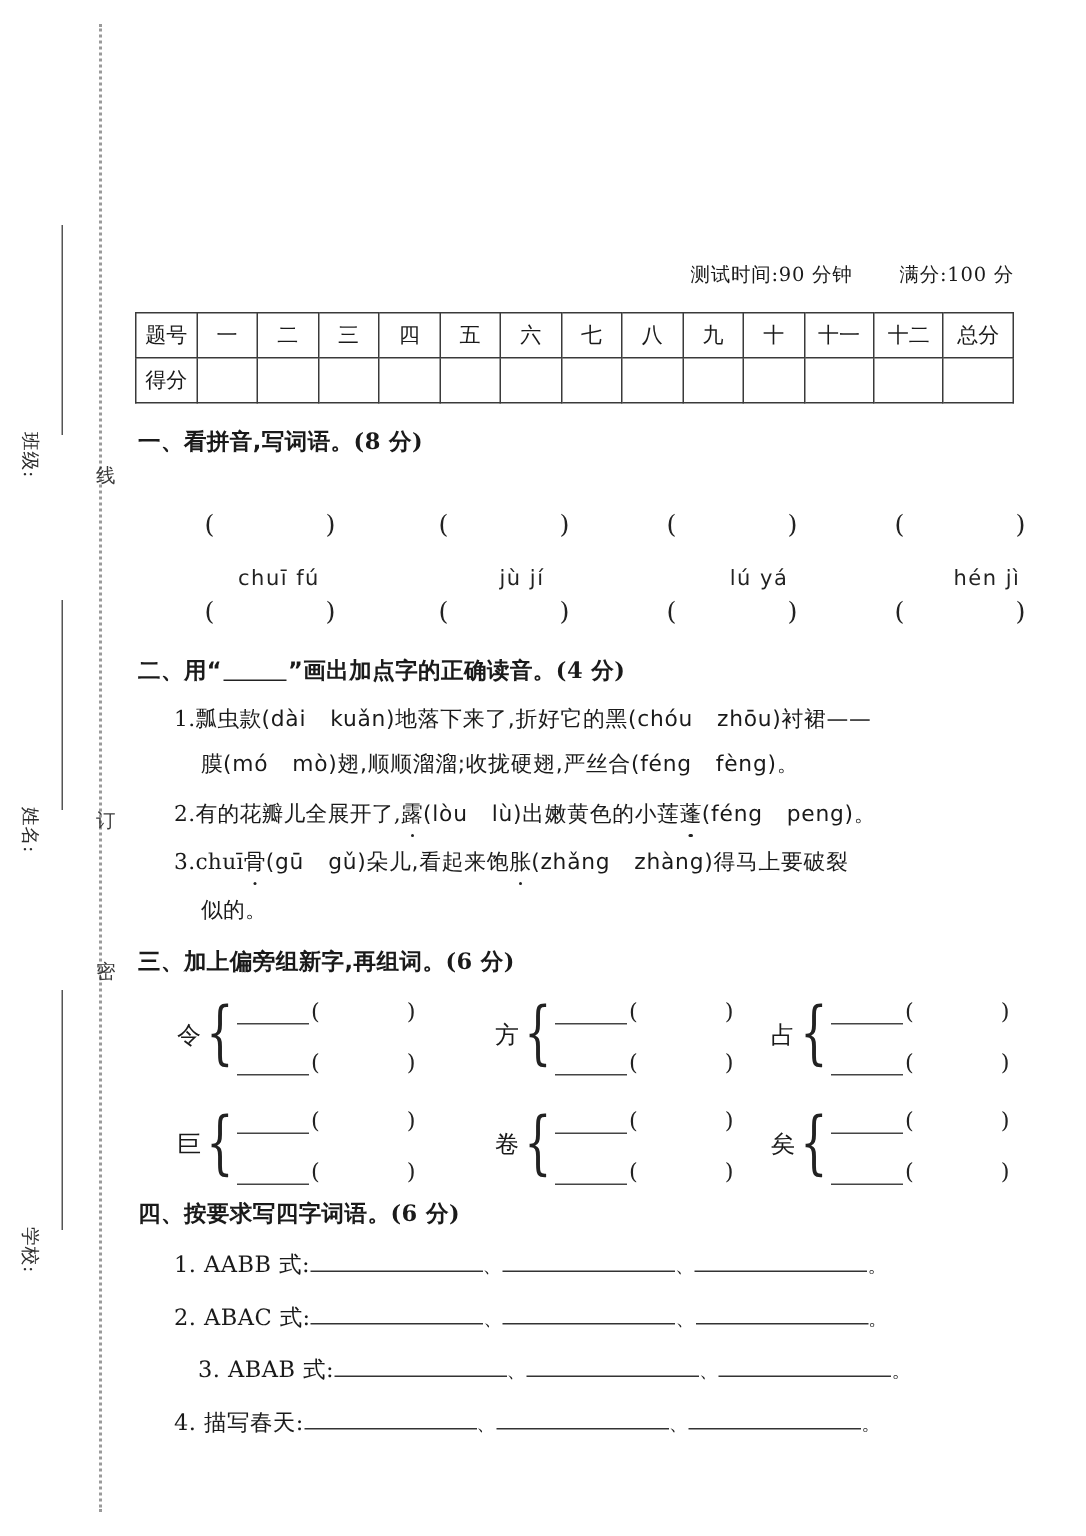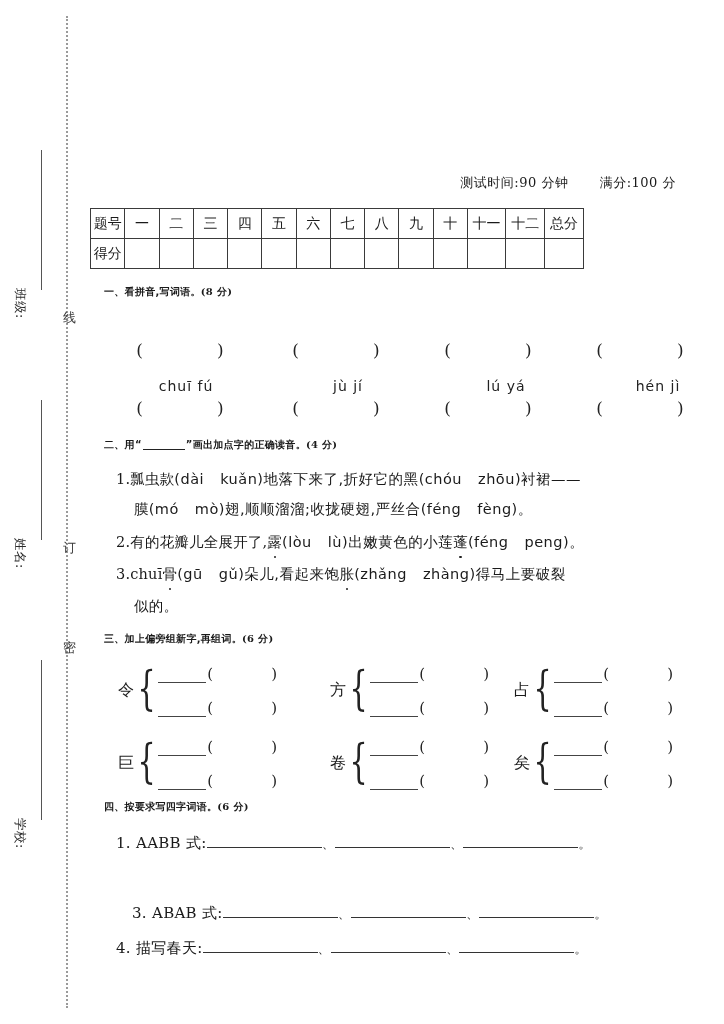--- a/index.html
+++ b/index.html
@@ -82,39 +82,39 @@
     font-size: 13px;
     letter-spacing: 0.5px;
   }
   #exam-meta .meta-gap { display: inline-block; width: 22px; }
 
   
   #score-table {
     position: absolute;
     left: 2px; top: 208px;
     border-collapse: collapse;
-    width: 494px;
+    width: 586px;
   }
   #score-table td {
     border: 1px solid #3a3a3a;
     height: 29px;
     text-align: center;
     vertical-align: middle;
     font-size: 14px;
     padding: 0;
   }
   #score-table td.hdr-label { width: 40px; }
   #score-table td.hdr-cell { width: 40px; }
   #score-table td.hdr-wide { width: 46px; }
 
   
   .sec-head {
     position: absolute;
-    left: 16px;
-    font-size: 10px;
+    left: 4px;
+    font-size: 15px;
     font-weight: bold;
     font-family: "DejaVu Sans", "Liberation Sans", sans-serif;
     letter-spacing: 0.3px;
     white-space: nowrap;
   }
   .sec-head .pts {
     font-family: "DejaVu Serif", "Liberation Serif", serif;
     font-weight: bold;
   }
   .inline-blank {
@@ -434,20 +434,24 @@
 
   <div class="sec-head" style="top:800px;text-align:right;">
     <span>四、</span><span>按要求写四字词语。</span><span class="pts">(6 分)</span>
   </div>
 
   <div class="fw-row" style="top:834px; left:28px;">
     <span class="fw-label">1.</span>
     <span class="fw-label">AABB 式:</span><span class="fw-blank"></span><span class="fw-sep">、</span><span class="fw-blank"></span><span class="fw-sep">、</span><span class="fw-blank"></span><span class="fw-end">。</span>
   </div>
 
+  <div class="fw-row" style="top:869px; left:28px;">
+    <span class="fw-label">2.</span>
+    <span class="fw-label">ABAC 式:</span><span class="fw-blank"></span><span class="fw-sep">、</span><span class="fw-blank"></span><span class="fw-sep">、</span><span class="fw-blank"></span><span class="fw-end">。</span>
+  </div>
 
   <div class="fw-row" style="top:904px; left:44px;">
     <span class="fw-label">3.</span>
     <span class="fw-label">ABAB 式:</span><span class="fw-blank"></span><span class="fw-sep">、</span><span class="fw-blank"></span><span class="fw-sep">、</span><span class="fw-blank"></span><span class="fw-end">。</span>
   </div>
 
   <div class="fw-row" style="top:939px; left:28px;">
     <span class="fw-label">4.</span>
     <span class="fw-label">描写春天:</span><span class="fw-blank"></span><span class="fw-sep">、</span><span class="fw-blank"></span><span class="fw-sep">、</span><span class="fw-blank"></span><span class="fw-end">。</span>
   </div>

